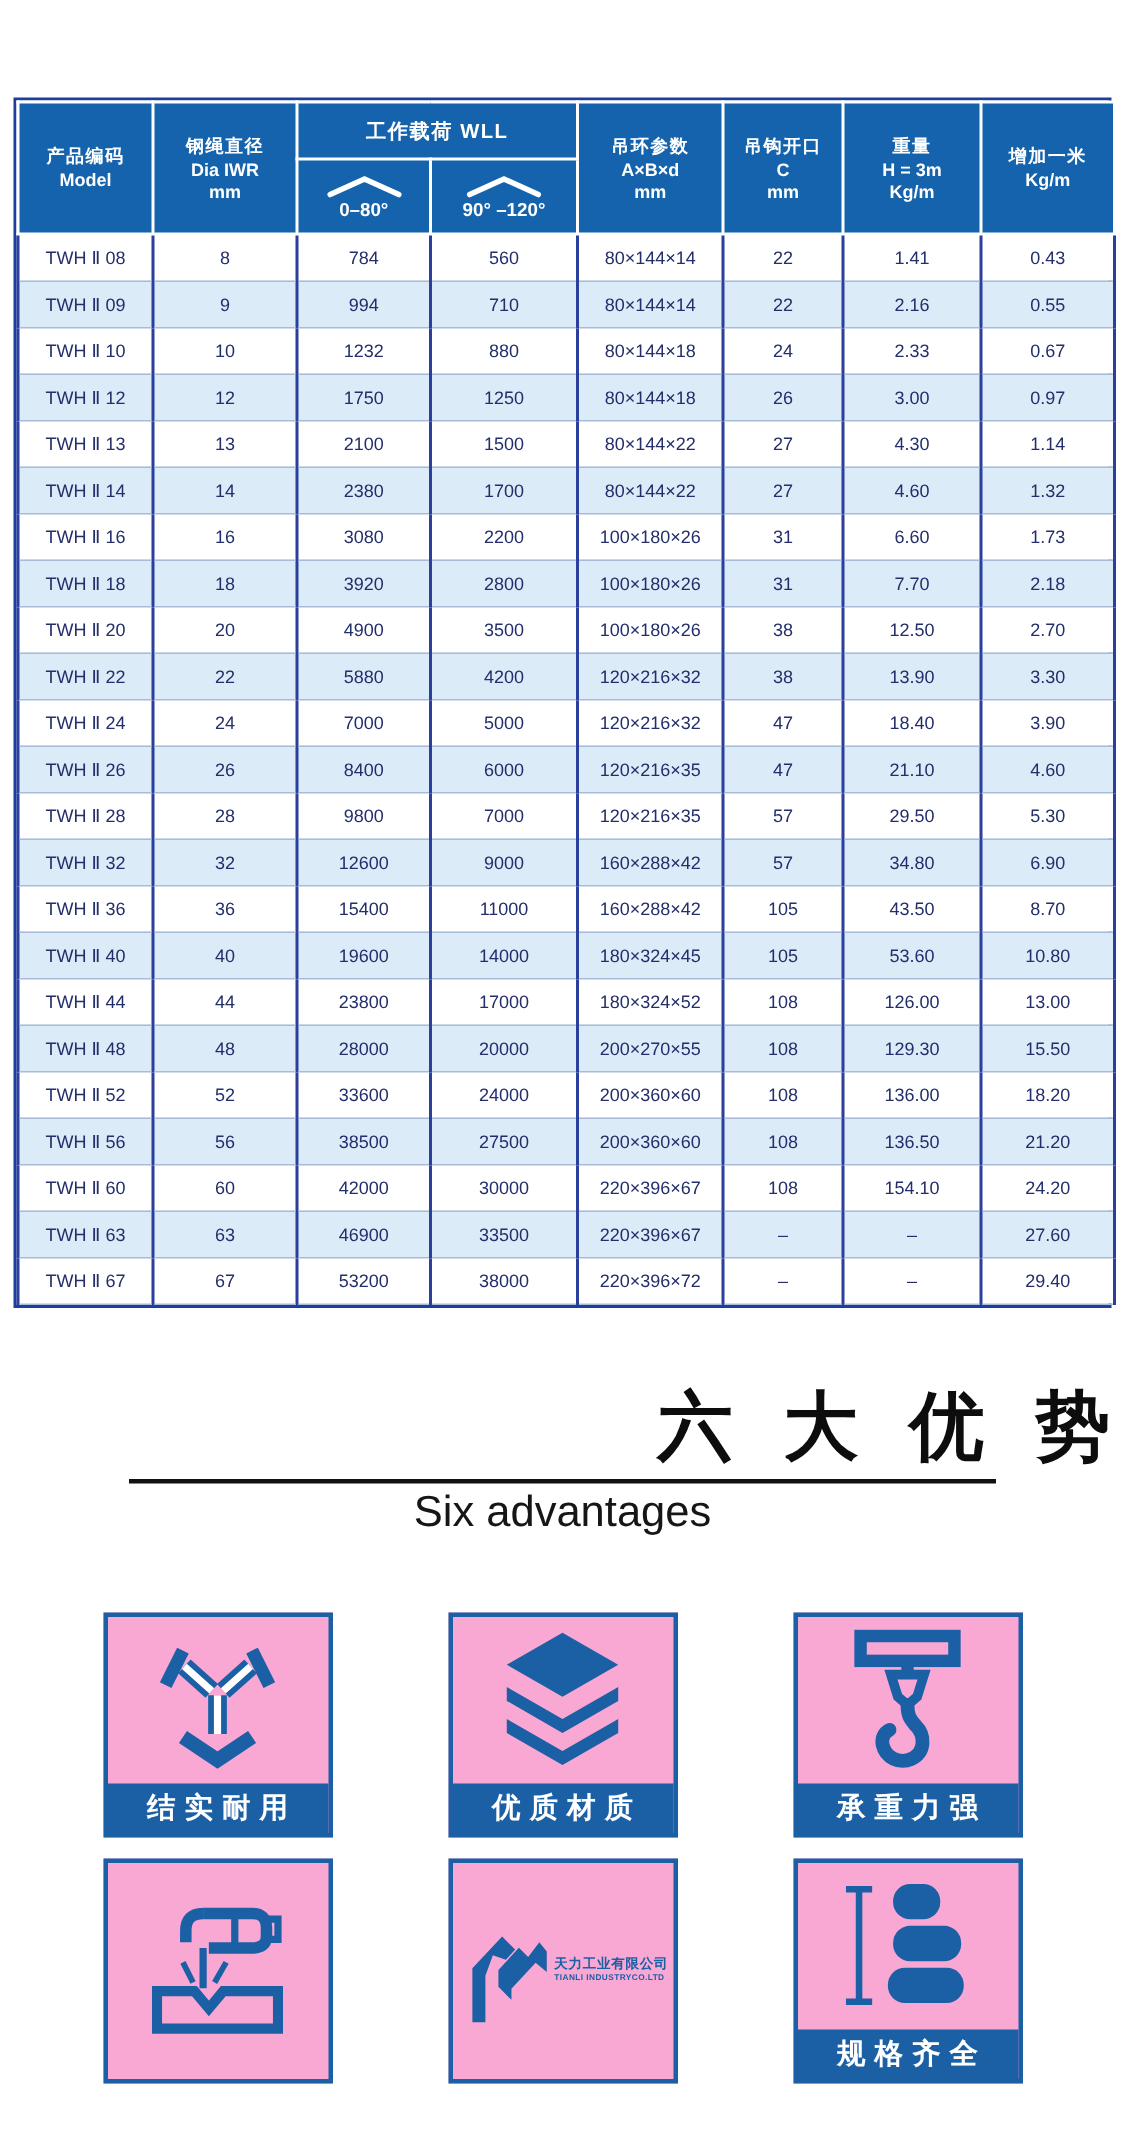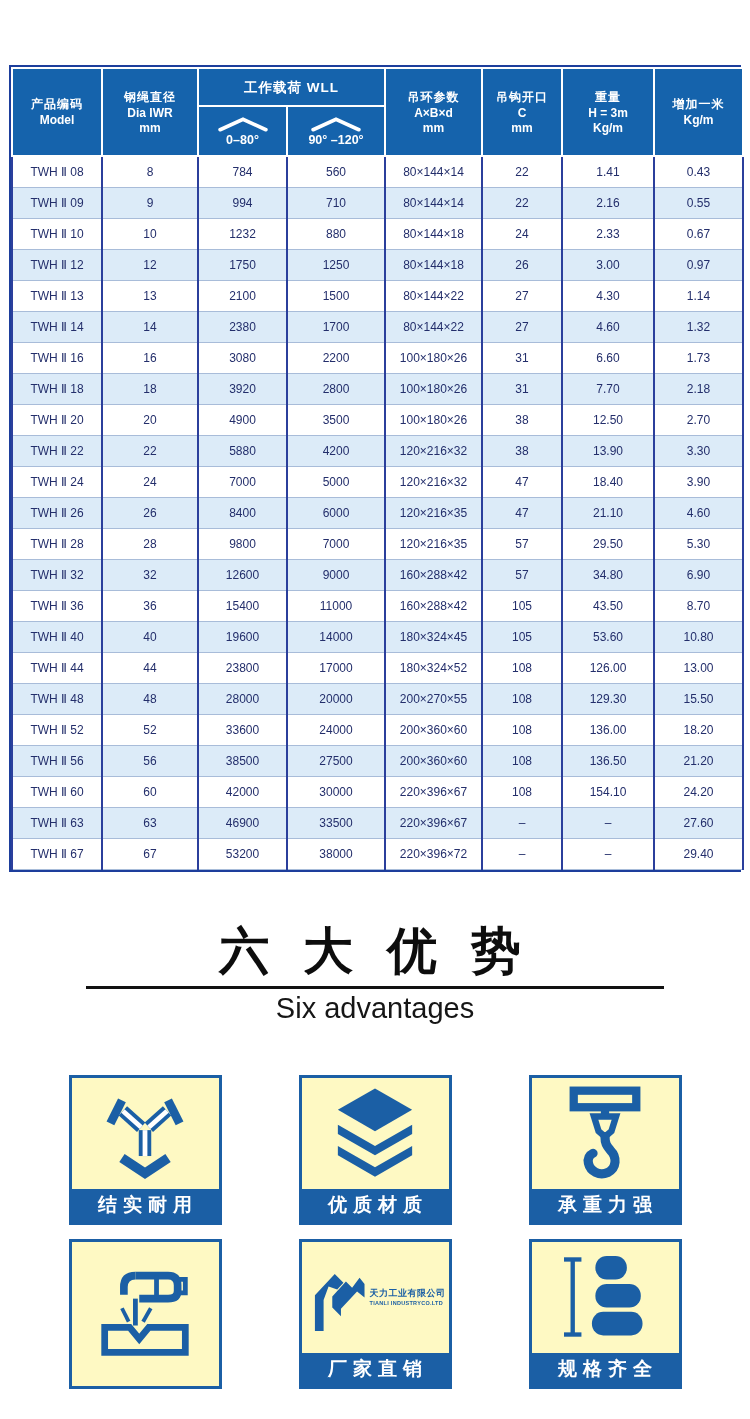--- a/index.html
+++ b/index.html
@@ -48,20 +48,21 @@
   }
   table.spec tbody tr.alt td { background: #dcebf8; }
   
   .adv-header { text-align: center; margin-top: 50px; }
   .adv-title {
     font-size: 50px;
     font-weight: bold;
     color: #0d0d0d;
     letter-spacing: 10px;
     line-height: 58px;
+    text-align: right;
   }
   .adv-rule {
     width: 578px; height: 3px;
     background: #111111;
     margin: 6px auto 2px auto;
   }
   .adv-subtitle {
     font-size: 29px;
     color: #161616;
     line-height: 34px;
@@ -70,21 +71,21 @@
     margin-top: 50px;
     display: flex;
     flex-wrap: wrap;
     justify-content: center;
     column-gap: 77px;
     row-gap: 14px;
   }
   .tile {
     width: 153px; height: 150px;
     border: 3px solid #1b5fa5;
-    background: #fef9c3;
+    background: #f9a8d4;
     display: flex;
     flex-direction: column;
   }
   .tile-icon {
     flex: 1;
     display: flex;
     align-items: center;
     justify-content: center;
   }
   .tile-label {
@@ -478,21 +479,20 @@
         <g fill="#1b5fa5">
           <polygon points="16,120 16,62 48,28 62,42 52,53 38,48 30,70 30,120"></polygon>
           <polygon points="44,82 44,64 66,40 76,50 88,34 96,44 96,66 84,56 58,84 58,96"></polygon>
         </g>
       </svg>
       <div class="logo-text">
         <div class="logo-zh">天力工业有限公司</div>
         <div class="logo-en">TIANLI INDUSTRYCO.LTD</div>
       </div>
     </div>
-    <div class="tile-label">厂家直销</div>
   </div>
 
   <div class="tile">
     <div class="tile-icon">
       <svg width="96" height="98" viewBox="0 0 110 110">
         <g stroke="#1b5fa5" stroke-width="5">
           <line x1="18" y1="12" x2="18" y2="98"></line>
           <line x1="8" y1="12" x2="28" y2="12"></line>
           <line x1="8" y1="98" x2="28" y2="98"></line>
         </g>

